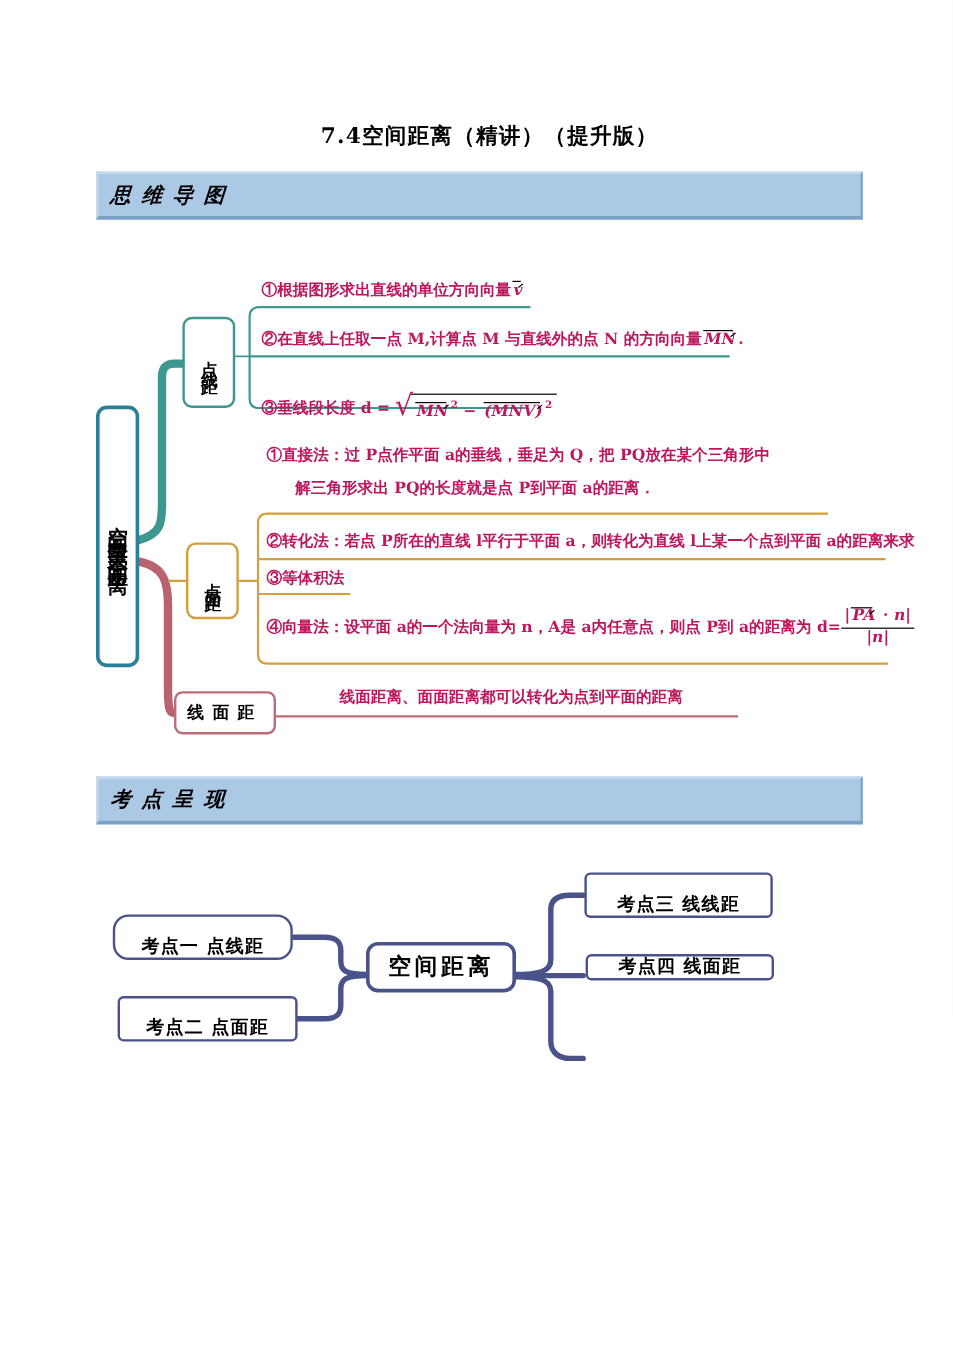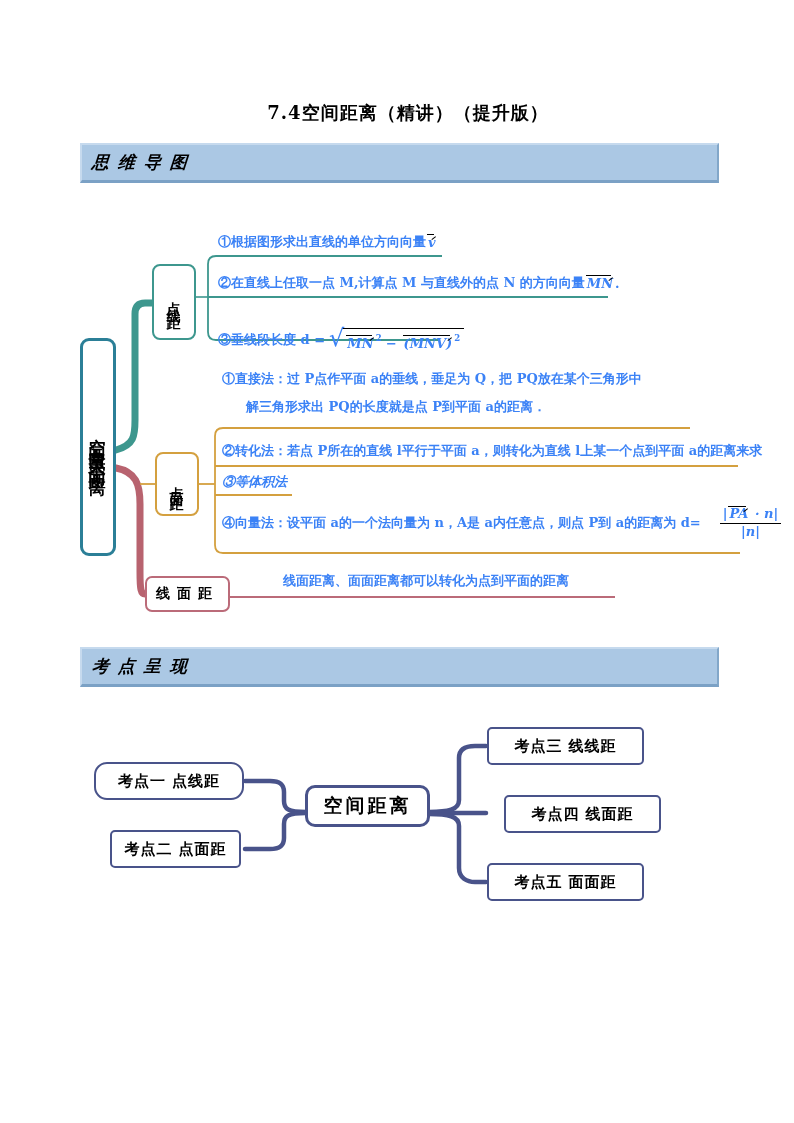--- a/index.html
+++ b/index.html
@@ -32,50 +32,50 @@
              letter-spacing:5px;font-family:"DejaVu Serif",serif;}
   .teal-node{border:2px solid #3d978e;border-radius:8px;font-size:14px;font-weight:bold;
              letter-spacing:8px;font-family:"DejaVu Serif",serif;}
   .orange-node{border:2px solid #d4a03f;border-radius:8px;font-size:14px;font-weight:bold;
              letter-spacing:6px;font-family:"DejaVu Serif",serif;}
   .pink-node{border:2px solid #bb6b79;border-radius:7px;font-size:14px;font-weight:bold;
              letter-spacing:7px;font-family:Liberation Sans, sans-serif;}
 
   
   .mitem{position:absolute;font-family:"DejaVu Serif","Liberation Serif",serif;
-         font-size:13px;font-weight:600;color:#3b82f6;white-space:nowrap;
+         font-size:13px;font-weight:600;color:#be185d;white-space:nowrap;
          display:flex;align-items:center;}
 
   
   .vec{position:relative;display:inline-block;padding:0 2px;font-style:italic;}
   .vec::before{content:"";position:absolute;top:-1px;left:1px;right:4px;
                border-top:1.3px solid #000;}
   .vec::after{content:"";position:absolute;top:-4px;right:2px;width:5px;height:5px;
               border-bottom:1.3px solid #000;transform:rotate(-38deg);
               transform-origin:right bottom;}
 
   sup{font-size:8.5px;vertical-align:7px;font-style:normal;}
 
   
   .sqrt{display:inline-flex;align-items:flex-start;margin-left:4px;}
   .sqrt-sym{font-size:24px;line-height:22px;font-weight:400;transform:translateY(-1px);}
   .radicand{display:inline-block;border-top:1.4px solid #000;
             padding:4px 4px 0 3px;margin-left:-2px;}
 
   
-  .frac{display:inline-flex;flex-direction:column;align-items:center;margin-left:19px;
+  .frac{display:inline-flex;flex-direction:column;align-items:center;margin-left:0;
         font-style:italic;line-height:1.15;}
   .frac .num{border-bottom:1.4px solid #000;padding:0 3px 1px 3px;}
   .frac .den{padding-top:1px;}
 
   
   .center-node{border:3.5px solid #49538a;border-radius:10px;font-size:19px;
                font-weight:bold;letter-spacing:3px;}
   .side-node{border:2px solid #49538a;border-radius:5px;font-size:15px;
-             font-weight:bold;letter-spacing:1px;}
+             font-weight:bold;letter-spacing:1px;align-items:flex-end;}
 </style>
 </head>
 <body>
 
 <div class="page">
 
   <div class="doc-title">7.4空间距离（精讲）（提升版）</div>
 
   <div class="banner" style="top:143px;">
     <span class="banner-label">思维导图</span>
@@ -139,21 +139,21 @@
 
     <div class="mitem" style="left:144px;top:150px;">
       <span>①直接法：过 P点作平面 a的垂线，垂足为 Q，把 PQ放在某个三角形中</span>
     </div>
     <div class="mitem" style="left:168px;top:178px;">
       <span>解三角形求出 PQ的长度就是点 P到平面 a的距离．</span>
     </div>
     <div class="mitem" style="left:144px;top:222px;">
       <span>②转化法：若点 P所在的直线 l平行于平面 a，则转化为直线 l上某一个点到平面 a的距离来求</span>
     </div>
-    <div class="mitem" style="left:144px;top:253px;font-style:italic;">
+    <div class="mitem" style="left:144px;top:253px;">
       <span>③等体积法</span>
     </div>
     <div class="mitem" style="left:144px;top:278px;height:50px;">
       <span>④向量法：设平面 a的一个法向量为 n，A是 a内任意点，则点 P到 a的距离为 d=</span>
       <span class="frac">
         <span class="num"><span>|</span><span class="vec">PA</span><span> · n|</span></span>
         <span class="den">|n|</span>
       </span>
     </div>
 
@@ -179,28 +179,25 @@
       <path d="M 351 114 C 370 114 381 116 381 126 L 381 168 C 381 178 389 182 397 182 L 408 182" fill="none" stroke="#49538a" stroke-width="4.5" stroke-linecap="round"></path>
     </svg>
 
     <div class="node center-node" style="left:227px;top:85px;width:125px;height:42px;">
       <span>空间距离</span>
     </div>
 
     <div class="node side-node" style="left:16px;top:62px;width:150px;height:38px;border-radius:13px;">
       <span>考点一 点线距</span>
     </div>
-    <div class="node side-node" style="left:32px;top:130px;width:131px;height:38px;">
+    <div class="node side-node" style="left:20px;top:130px;width:150px;height:38px;">
       <span>考点二 点面距</span>
     </div>
 
     <div class="node side-node" style="left:409px;top:27px;width:157px;height:38px;">
       <span>考点三 线线距</span>
     </div>
-    <div class="node side-node" style="left:426px;top:95px;width:157px;height:38px;">
+    <div class="node side-node" style="left:410px;top:95px;width:157px;height:22px;">
       <span>考点四 线面距</span>
     </div>
-    <div class="node side-node" style="left:409px;top:163px;width:157px;height:38px;">
-      <span>考点五 面面距</span>
-    </div>
   </div>
 
 </div>
 
 </body></html>

